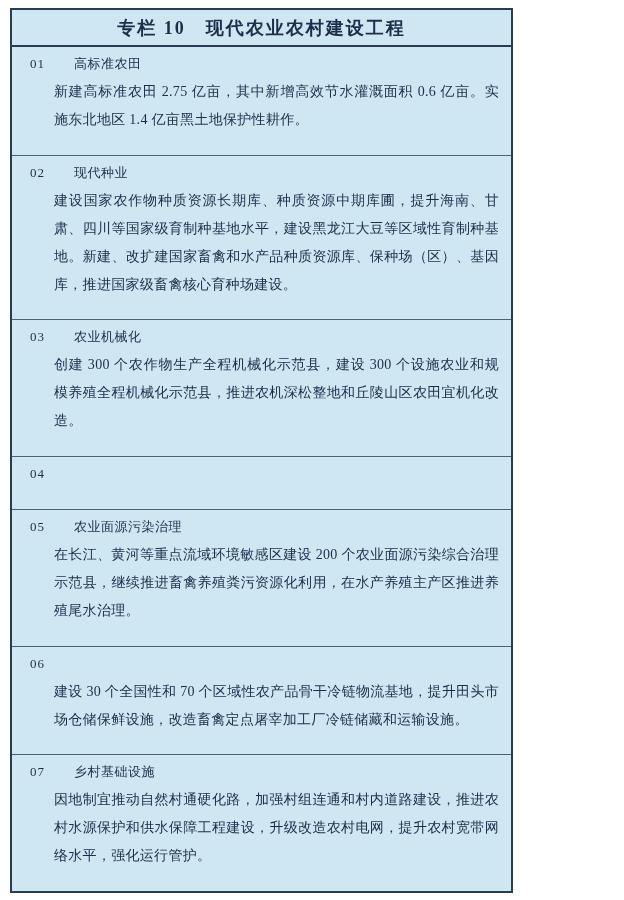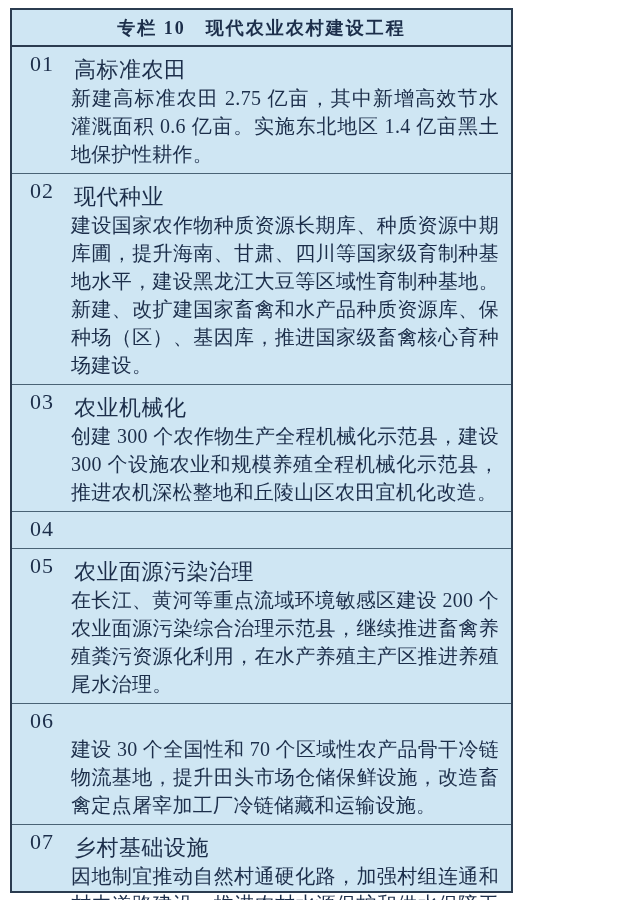--- a/index.html
+++ b/index.html
@@ -42,35 +42,35 @@
   }
   .sections { flex: 1 1 auto; display: flex; flex-direction: column; }
   .section {
     border-bottom: 1px solid var(--divider);
     padding: 3px 10px 5px 18px;
     flex: 1 0 auto;
   }
   .section:last-child { border-bottom: none; }
   .sec-head {
     display: flex;
-    align-items: flex-start;
-    font-size: 22px;
+    align-items: flex-end;
+    font-size: 13px;
     line-height: 28px;
   }
   .sec-num {
     width: 26px;
     margin-right: 18px;
     letter-spacing: 1px;
     flex: 0 0 auto;
   }
-  .sec-title { letter-spacing: 0.5px; margin-top: 6px; }
+  .sec-title { letter-spacing: 0.5px; }
   .sec-body {
-    margin-left: 41px;
+    margin-left: 24px;
     margin-right: 2px;
-    font-size: 20px;
+    font-size: 14px;
     line-height: 28px;
     text-align: justify;
     text-justify: inter-ideograph;
     letter-spacing: 0.3px;
   }
 </style>
 </head>
 <body>
 
 <div class="page">

